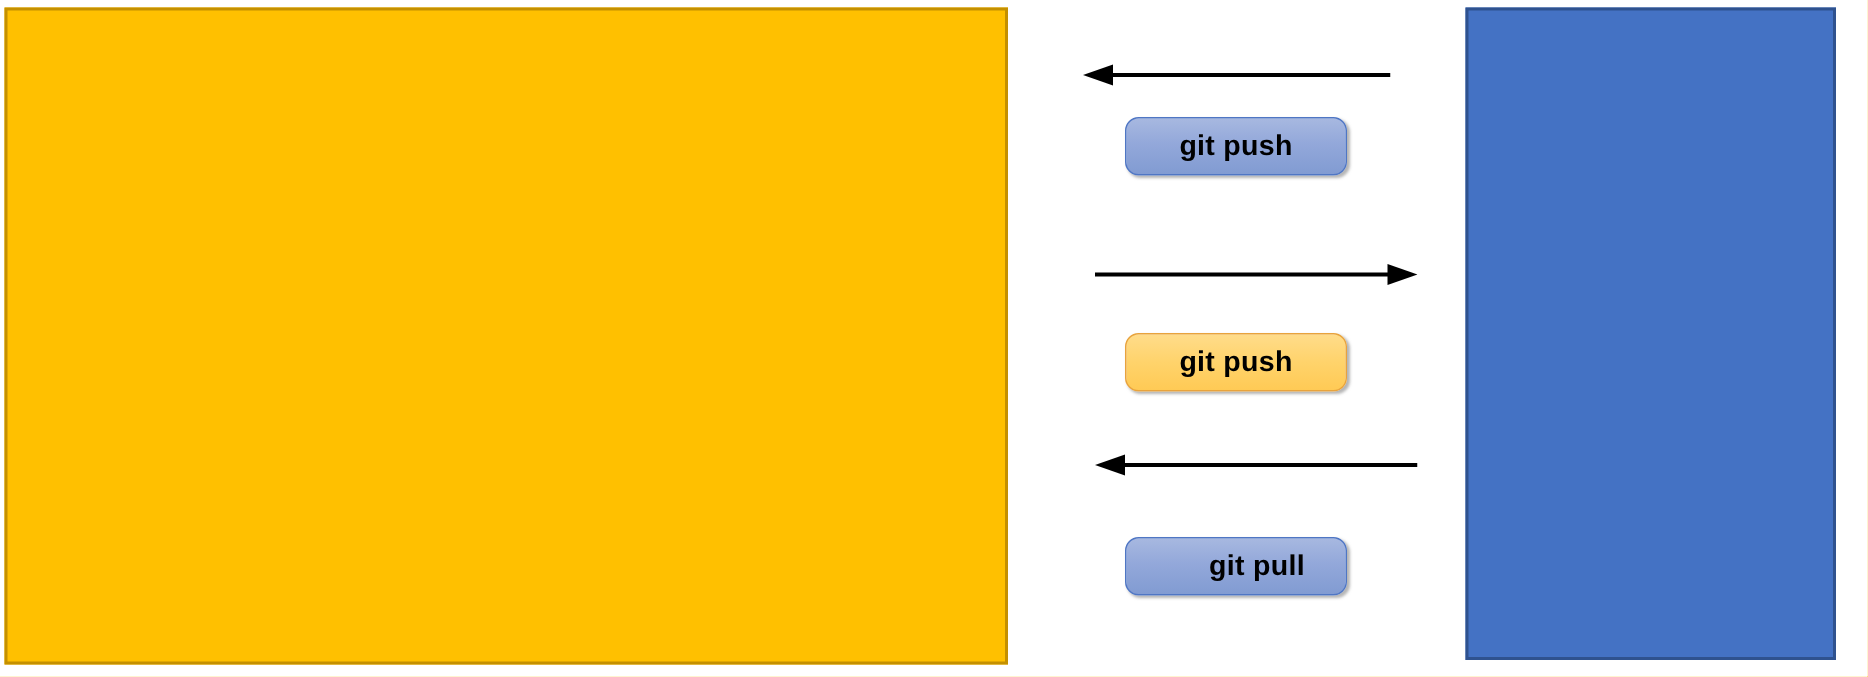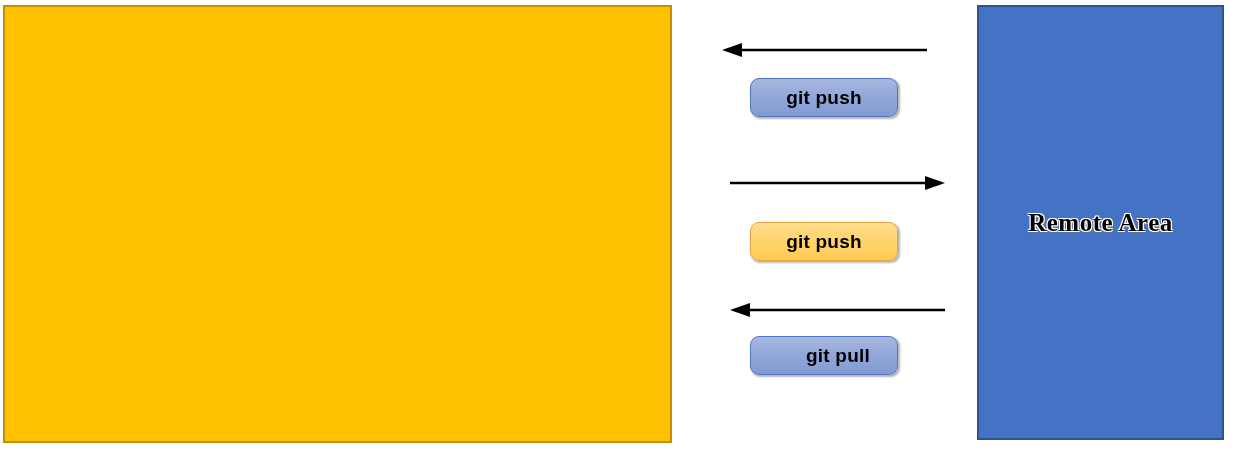--- a/index.html
+++ b/index.html
@@ -124,21 +124,21 @@
   }
 
   .cmd-amber {
     background: linear-gradient(to bottom, #FFDC8A 0%, #FFD36B 50%, #FFCA55 100%);
     border: 1.5px solid #E8A33D;
     box-shadow: 1.5px 1.5px 2px rgba(120,120,120,0.55);
   }
 
   #btn-git-clone { left: 50px; top: 78px; }
   #btn-git-push  { left: 50px; top: 222px; justify-content: center; }
-  #btn-git-pull  { left: 50px; top: 336px; padding-left: 28px; }
+  #btn-git-pull  { left: 50px; top: 358px; padding-left: 28px; }
 </style>
 </head>
 <body>
 
 <div id="canvas">
 
   <div class="area-box" id="local-area-box">
   </div>
 
   <div id="flow-column">
@@ -172,16 +172,15 @@
       </svg>
     </div>
 
     <div class="cmd-button cmd-blue" id="btn-git-pull">
       <span>git pull</span>
     </div>
 
   </div>
 
   <div class="area-box" id="remote-area-box">
-    <div class="area-title">Remote Area</div>
   </div>
 
 </div>
 
 </body></html>

